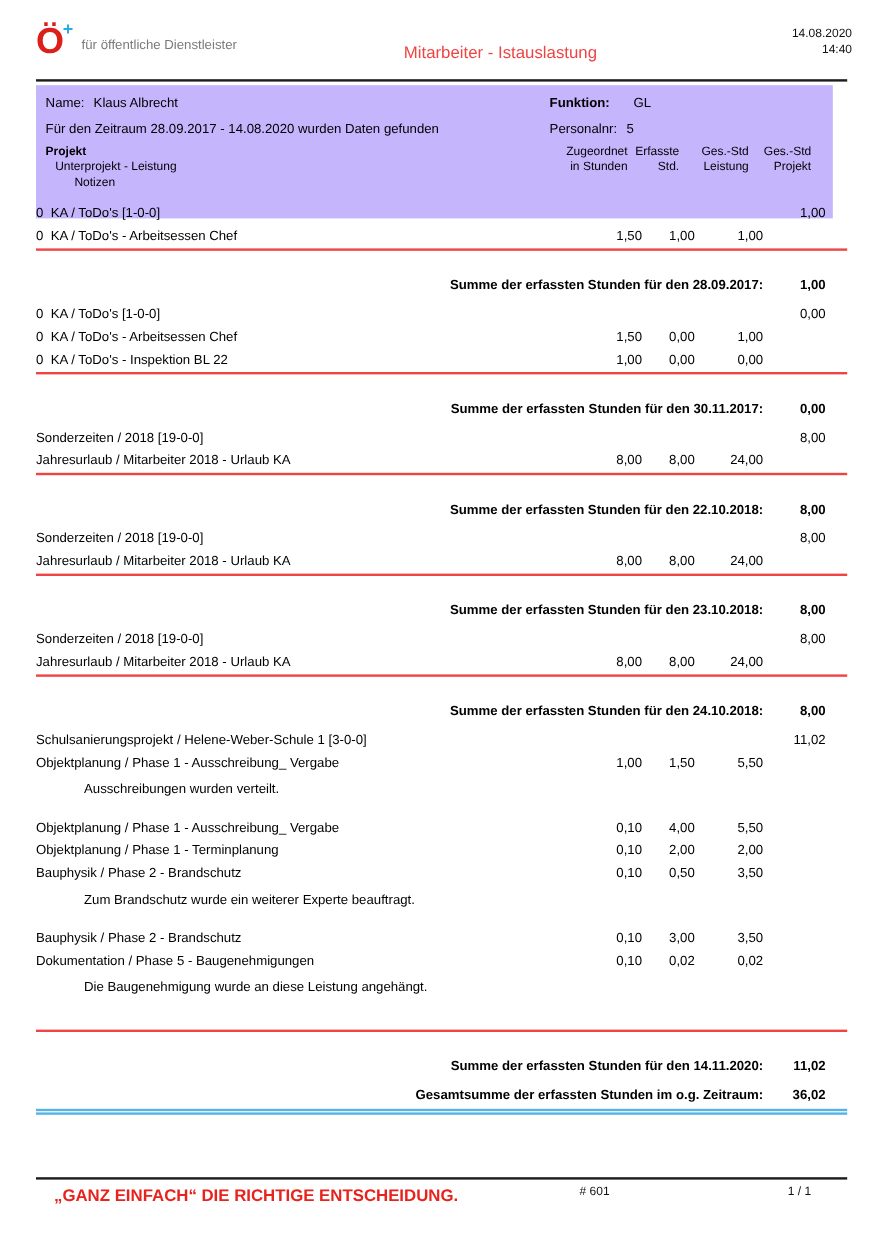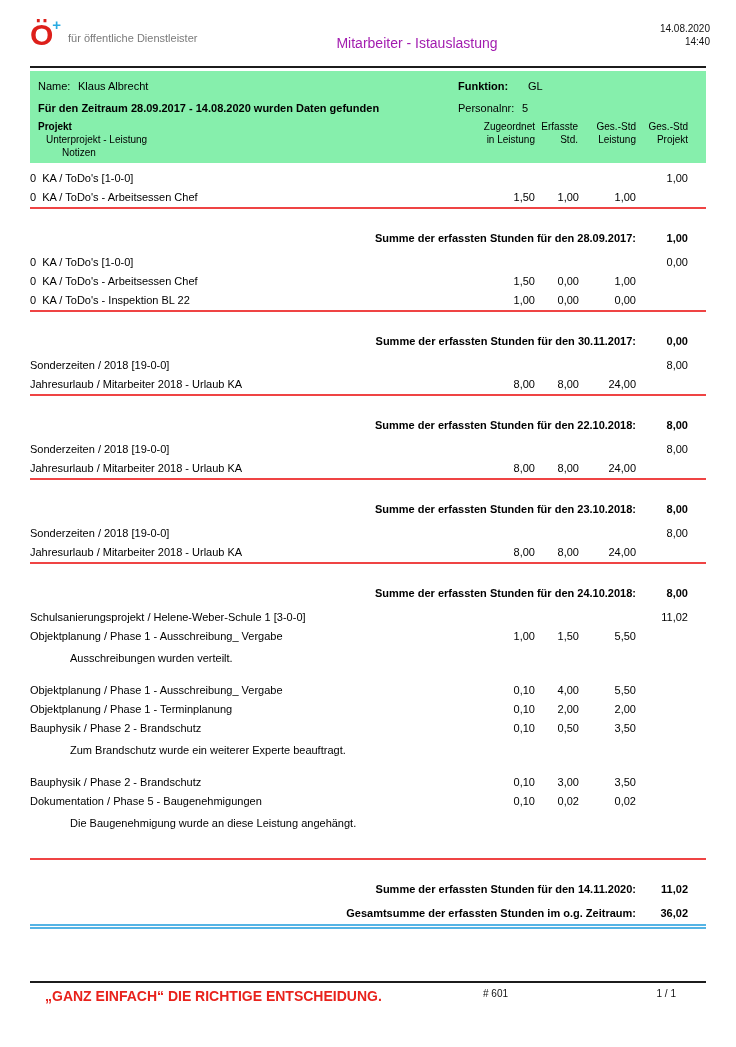--- a/index.html
+++ b/index.html
@@ -11,40 +11,40 @@
     font-family:"Liberation Sans", sans-serif;
     color:#000;
     overflow:hidden;
   }
 
   
   .logo-wrap { position:absolute; left:30px; top:18px; }
   .logo-o { font-size:30px; font-weight:bold; color:#dd1f1a; line-height:34px; }
   .logo-plus { font-size:15px; font-weight:bold; color:#2aabe2; vertical-align:top; position:relative; top:-2px; left:-1px; }
   .tagline { position:absolute; left:68px; top:32px; font-size:11px; color:#7a7a7a; }
-  .doc-title { position:absolute; left:417px; top:35px; transform:translateX(-50%); font-size:14px; color:#a21caf; white-space:nowrap;text-align:center; }
+  .doc-title { position:absolute; left:417px; top:35px; transform:translateX(-50%); font-size:14px; color:#ef4444; white-space:nowrap;text-align:center; }
   .datetime { position:absolute; right:26px; top:22px; text-align:right; font-size:10px; line-height:13px; color:#111; }
   .rule { position:absolute; left:30px; right:30px; height:2px; background:#1c1c1c; }
   .rule-top { top:66px; }
   .rule-bottom { top:981px; }
 
   
   .band {
-    position:absolute; left:30px; right:30px; top:71px; height:92px;
-    background:#86efac;
+    position:absolute; left:30px; right:42px; top:71px; height:111px;
+    background:#c4b5fd;
     font-size:11px;
   }
   .band-row { position:relative; height:16px; }
   .band-row-1 { top:9px; }
   .band-row-2 { top:15px; }
   .lbl-name { position:absolute; left:8px; }
   .val-name { position:absolute; left:48px; }
   .lbl-funktion { position:absolute; left:428px;font-weight:bold; }
   .val-funktion { position:absolute; left:498px; }
-  .lbl-zeitraum { position:absolute; left:8px;font-weight:bold; }
+  .lbl-zeitraum { position:absolute; left:8px; }
   .lbl-personalnr { position:absolute; left:428px; }
   .val-personalnr { position:absolute; left:492px; }
 
   .band-cols { position:absolute; left:0; right:0; top:49px; font-size:10px; line-height:13px; }
   .proj-col { position:absolute; left:8px; top:0; }
   .proj-l1 { font-weight:bold; }
   .proj-l2 { padding-left:8px; }
   .proj-l3 { padding-left:24px; }
   .num-col { position:absolute; top:0; text-align:right; }
   .num-col-1 { right:171px; }
@@ -106,21 +106,21 @@
       <span class="val-personalnr">5</span>
     </div>
     <div class="band-cols">
       <div class="proj-col">
         <div class="proj-l1">Projekt</div>
         <div class="proj-l2">Unterprojekt - Leistung</div>
         <div class="proj-l3">Notizen</div>
       </div>
       <div class="num-col num-col-1">
         <div>Zugeordnet</div>
-        <div>in Leistung</div>
+        <div>in Stunden</div>
       </div>
       <div class="num-col num-col-2">
         <div>Erfasste</div>
         <div>Std.</div>
       </div>
       <div class="num-col num-col-3">
         <div>Ges.-Std</div>
         <div>Leistung</div>
       </div>
       <div class="num-col num-col-4">

